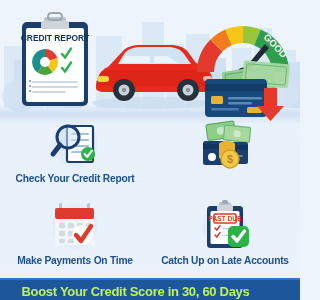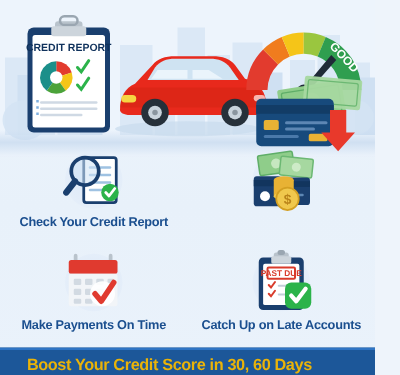--- a/index.html
+++ b/index.html
@@ -47,21 +47,21 @@
   
   .banner{
     position:absolute;left:0;bottom:0;width:300px;height:22px;
     background:#1c5799;overflow:hidden;
   }
   .banner-accent{
     position:absolute;left:0;top:0;width:300px;height:2px;background:#2e74c4;
   }
   .banner-text{
     position:absolute;left:0;top:6px;width:271px;text-align:center;
-    color:#eab308;font-size:13px;font-weight:bold;letter-spacing:-.3px;
+    color:#bef264;font-size:13px;font-weight:bold;letter-spacing:-.3px;
     white-space:nowrap;
   }
   svg{display:block;overflow:visible;}
 </style>
 </head>
 <body>
 
 <div id="infographic">
 
   <svg class="city" viewBox="0 0 300 125">

